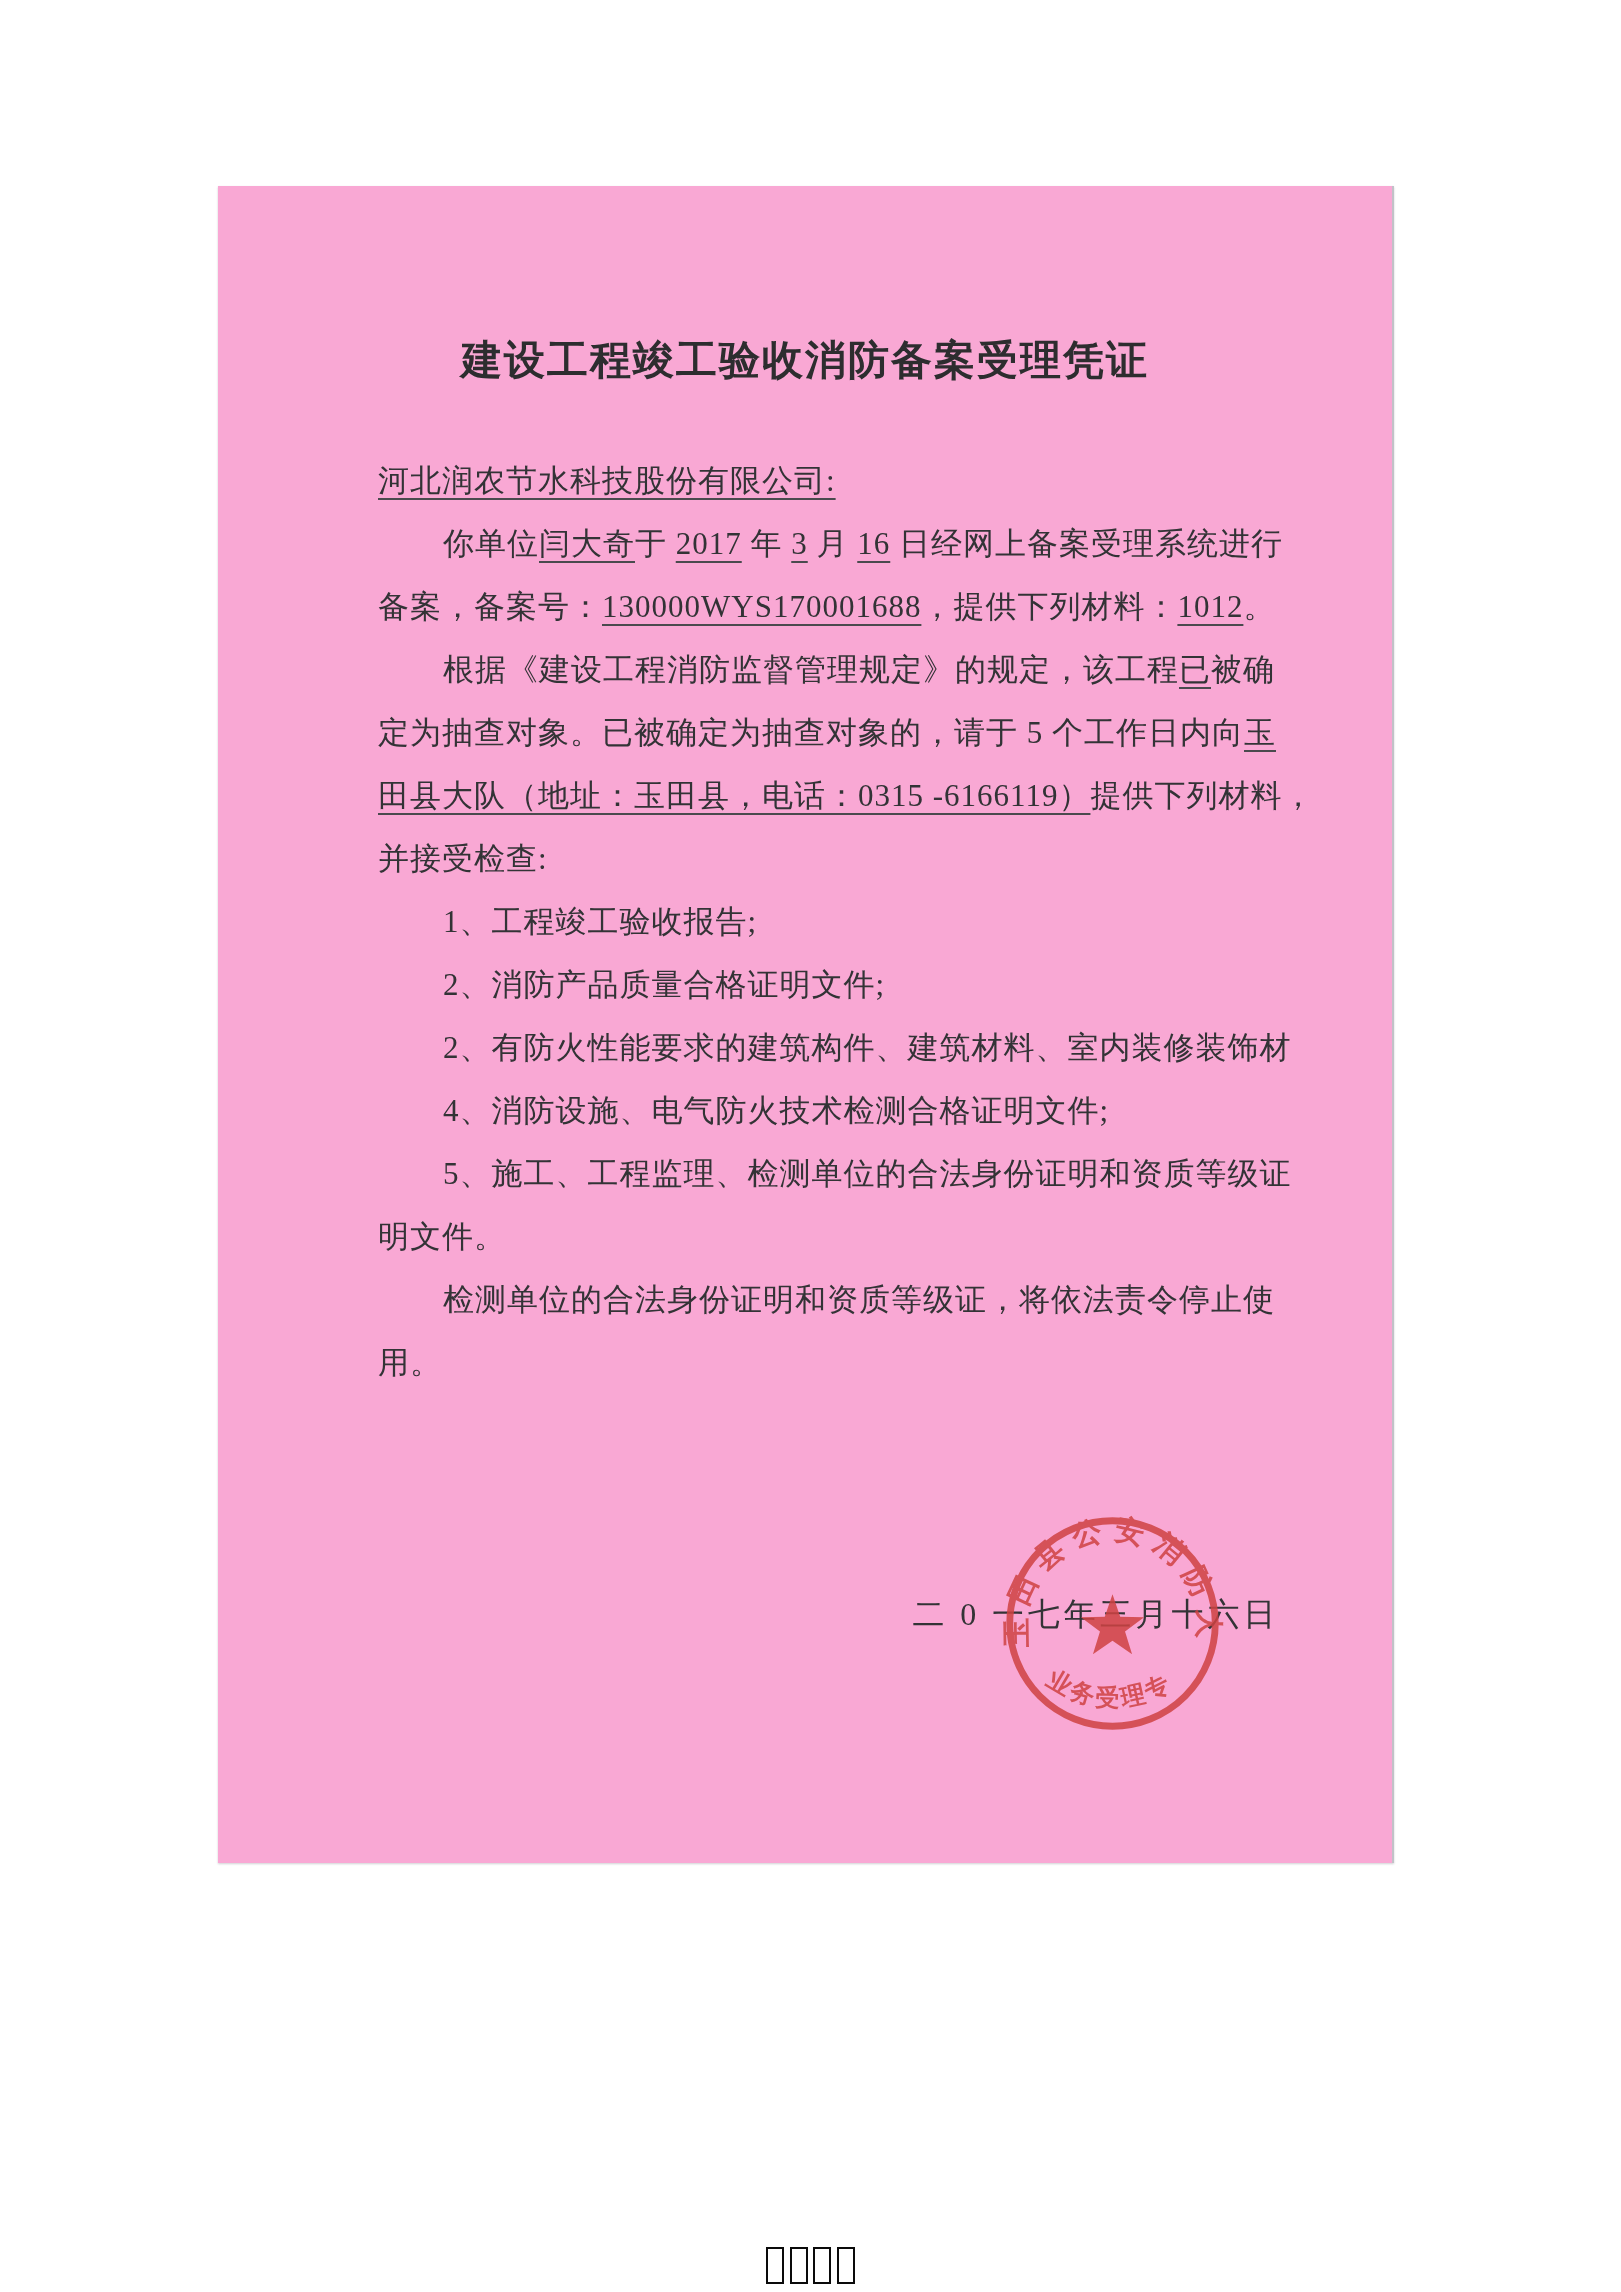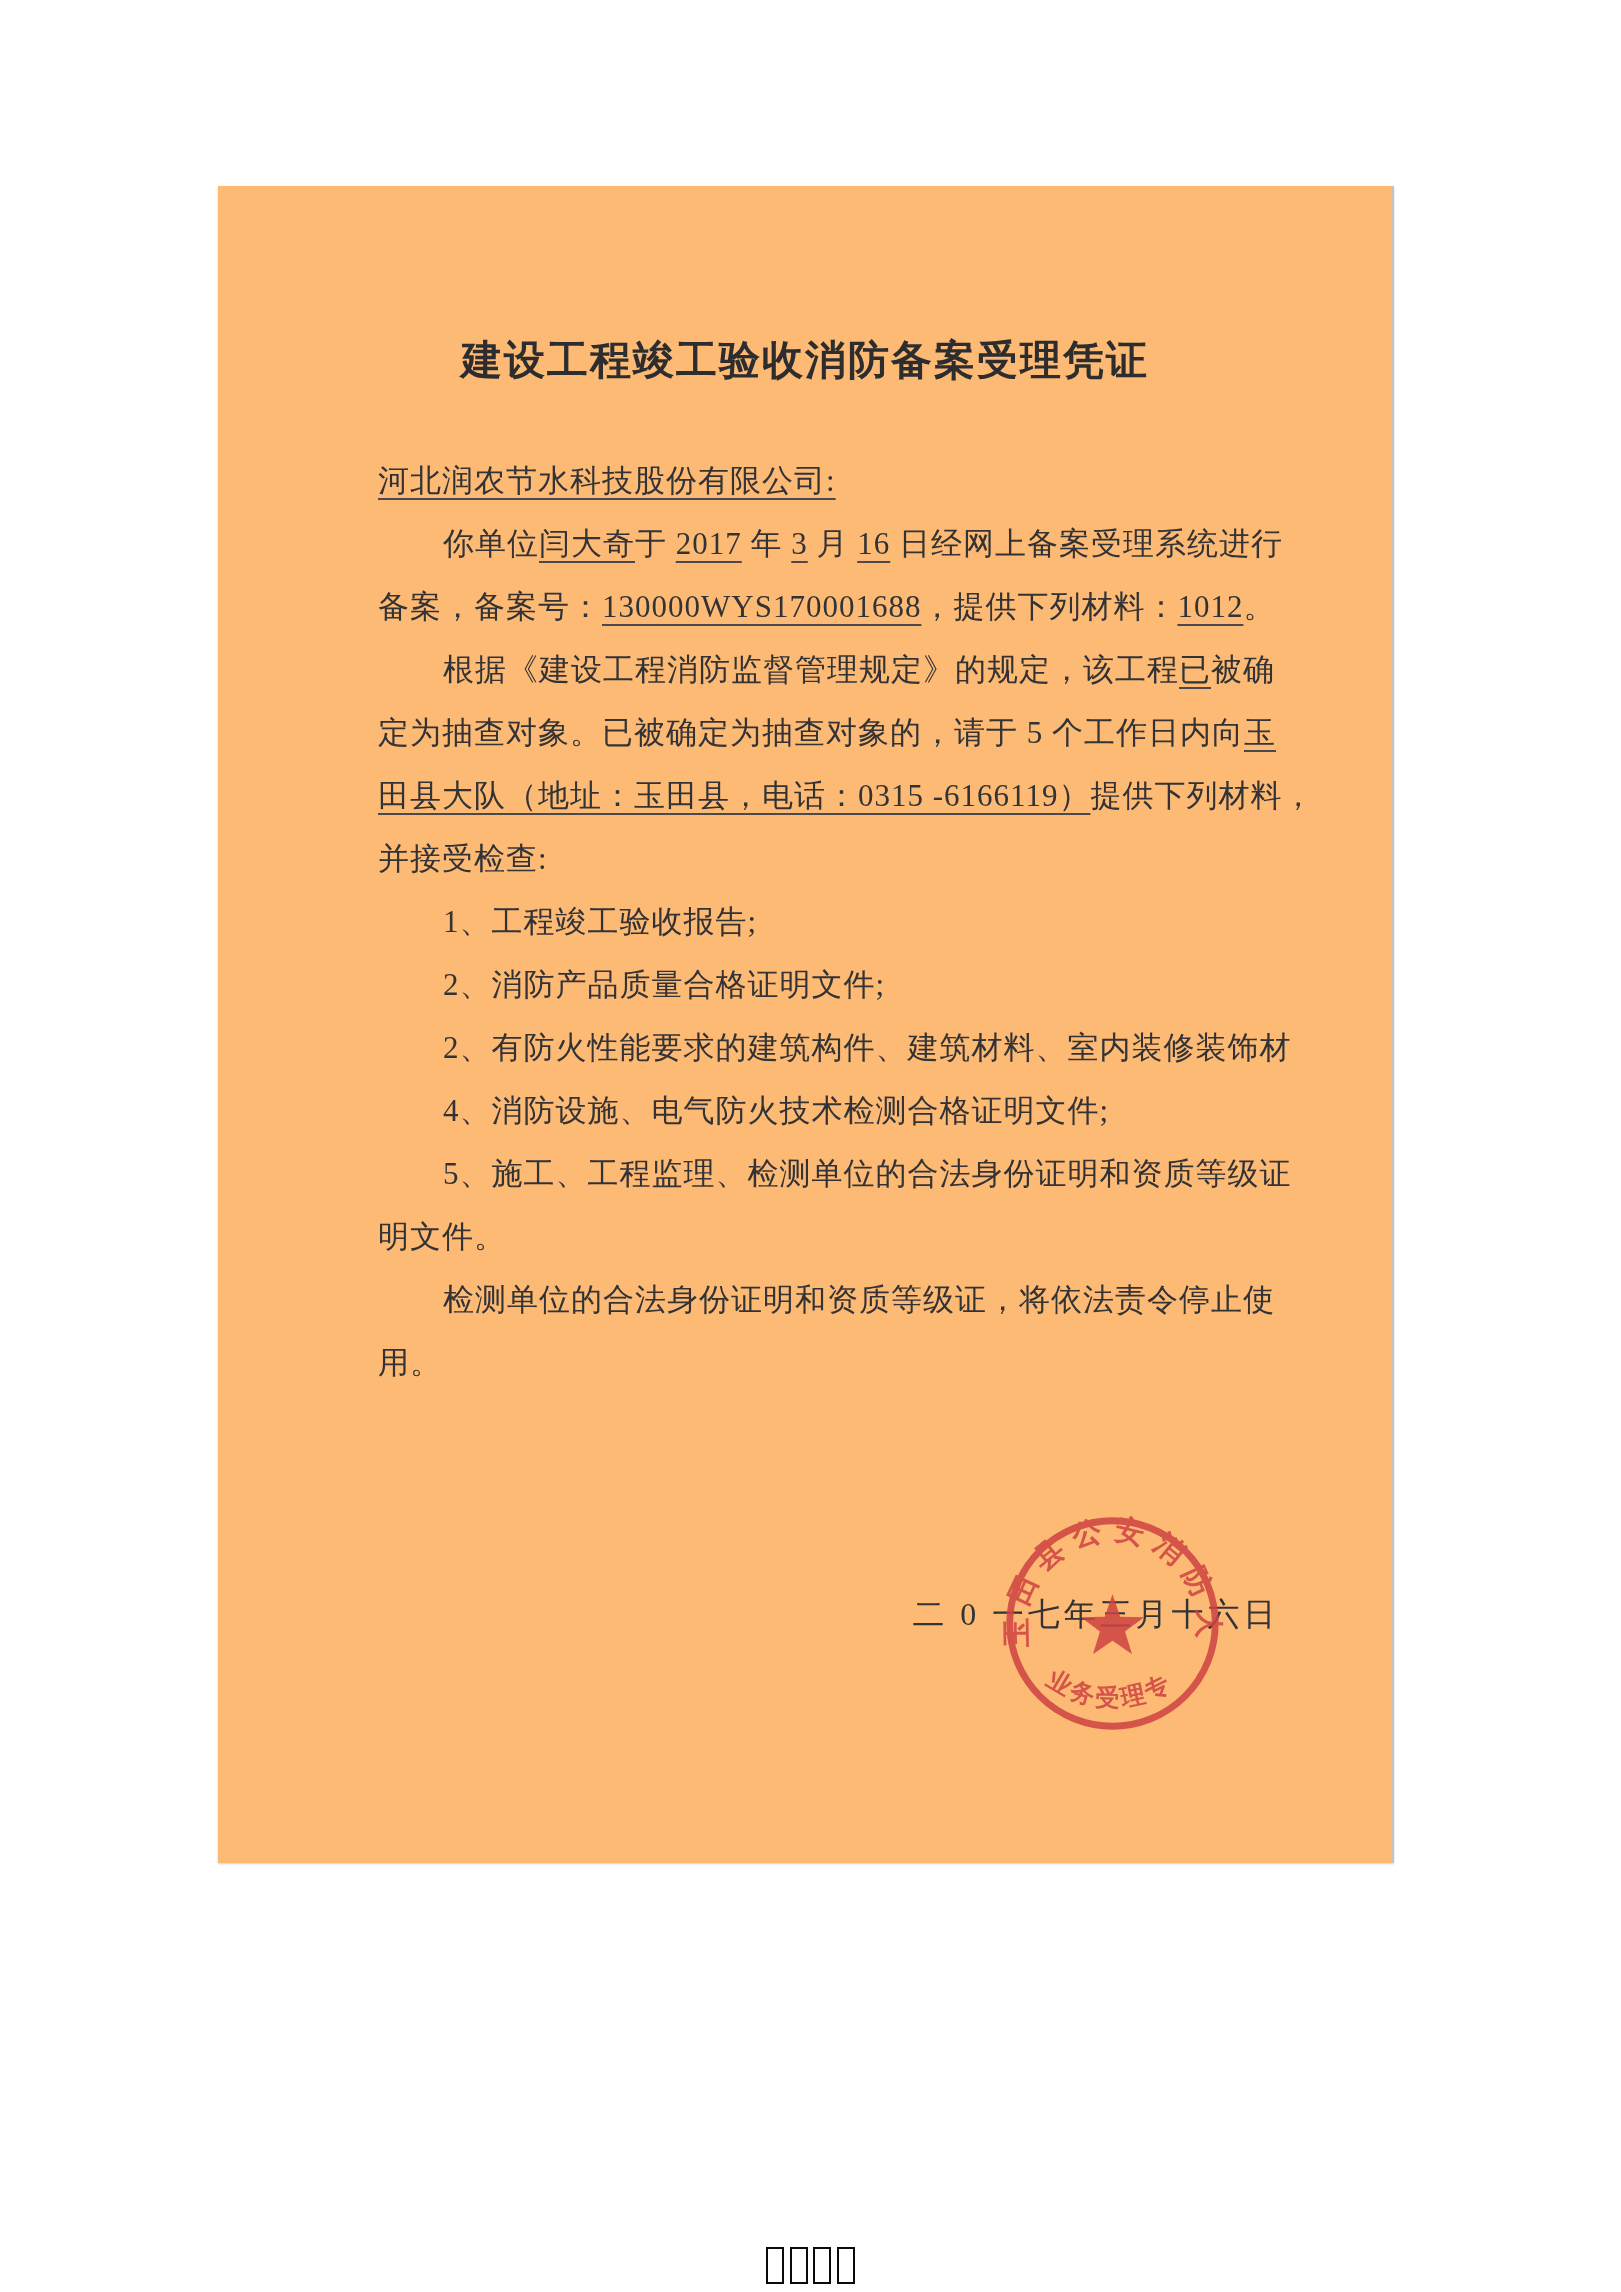--- a/index.html
+++ b/index.html
@@ -3,21 +3,21 @@
 <meta charset="utf-8">
 <style>
   html,body{margin:0;padding:0;}
   body{
     width:1621px;height:2293px;position:relative;background:#ffffff;
     font-family:"Liberation Serif","DejaVu Serif",serif;
     overflow:hidden;
   }
   .scan-page{
     position:absolute;left:218px;top:186px;width:1174px;height:1677px;
-    background:#fdba74;
+    background:#f9a8d4;
     border-right:2.9px solid #c2c2c8;
     box-shadow:0 1px 2px rgba(120,120,130,.35);
   }
   .title{
     position:absolute;left:131px;top:147px;width:912px;
     text-align:center;font-size:41px;font-weight:bold;color:#2d2d2f;
     letter-spacing:2px;white-space:nowrap;
   }
   .doc-body{
     position:absolute;left:160px;top:263px;width:913px;

